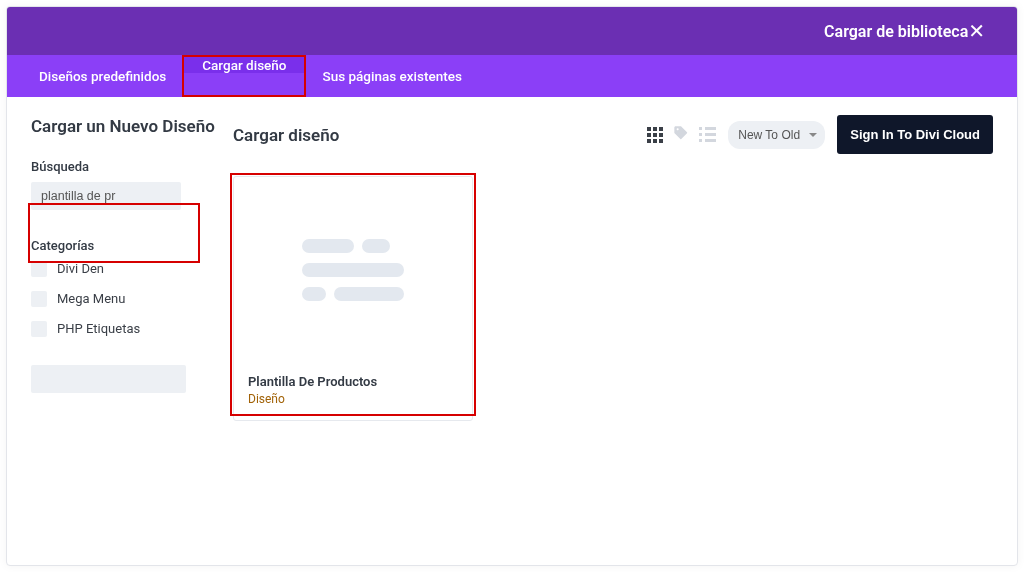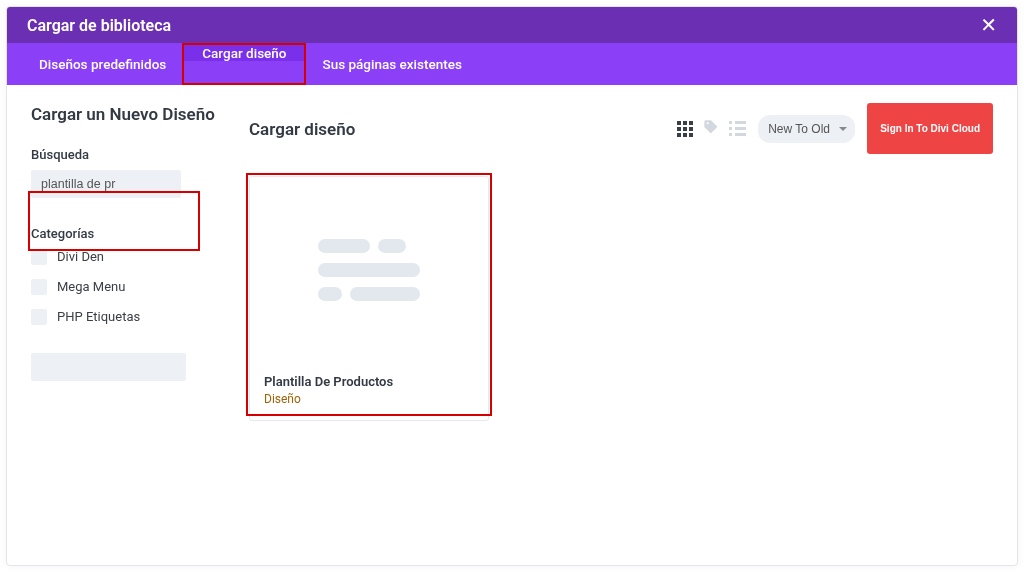--- a/index.html
+++ b/index.html
@@ -1,44 +1,44 @@
 <!DOCTYPE html>
 <html><head>
   <meta charset="utf-8">
   <style>
     * { box-sizing: border-box; margin: 0; padding: 0; }
     body { font-family: -apple-system, BlinkMacSystemFont, "Segoe UI", Roboto, Arial, sans-serif; background: #fff; width: 1024px; height: 572px; overflow: hidden; position: relative; }
     .modal { position: absolute; top: 6px; left: 6px; right: 6px; bottom: 6px; border: 1px solid #e3e5ea; border-radius: 4px; background: #fff; display: flex; flex-direction: column; box-shadow: 0 0 10px rgba(0,0,0,0.05); overflow: hidden; }
-    .header-bar { background: #6b2fb3; color: #fff; display: flex; align-items: center; justify-content: space-between; padding: 0 20px; height: 36px; }
+    .header-bar { background: #6b2fb3; color: #fff; display: flex; align-items: center; justify-content: flex-end; padding: 0 32px; height: 48px; }
     .header-title { font-size: 16px; font-weight: 600; }
     .close-btn { cursor: pointer; font-size: 20px; line-height: 1; color: #fff; }
     .tabs-bar { background: #8b3ff7; display: flex; height: 42px; padding: 0 14px; }
     .tab { color: #fff; font-size: 13.5px; font-weight: 500; padding: 0 18px; display: flex; align-items: center; cursor: pointer; }
     .tab.active { background: #7a2feb; }
-    .body { flex: 1; display: flex; padding: 18px 24px; gap: 28px; overflow: hidden; }
+    .body { flex: 1; display: flex; padding: 18px 24px; gap: 12px; overflow: hidden; }
     .sidebar { width: 190px; flex-shrink: 0; position: relative; }
     .sidebar h2 { font-size: 17px; font-weight: 600; color: #333a44; line-height: 1.3; margin-bottom: 22px; }
     .section-label { font-size: 13px; color: #333a44; font-weight: 500; margin-bottom: 8px; }
     .search-box { background: #edf0f4; border: none; padding: 7px 10px; font-size: 12.5px; color: #555; width: 150px; border-radius: 2px; outline: none; }
     .search-highlight { position: absolute; border: 2px solid #d60000; top: 88px; left: -3px; width: 172px; height: 60px; pointer-events: none; }
     .cat-row { display: flex; align-items: flex-start; gap: 10px; font-size: 13px; color: #3a3f47; margin-bottom: 14px; cursor: pointer; }
     .cat-chk { width: 16px; height: 16px; background: #edf0f4; border-radius: 2px; flex-shrink: 0; }
     .tags-input { margin-top: 8px; height: 28px; width: 155px; background: #edf0f4; border-radius: 2px; }
     .side-section { margin-bottom: 28px; }
     .main-area { flex: 1; display: flex; flex-direction: column; }
     .main-top { display: flex; align-items: center; justify-content: space-between; margin-bottom: 22px; }
     .main-title { font-size: 17px; font-weight: 600; color: #333a44; }
     .controls { display: flex; align-items: center; gap: 12px; }
     .view-icons { display: flex; gap: 10px; align-items: center; }
     .icon-sq { color: #3a3f47; cursor: pointer; }
     .icon-muted { color: #d3d7de; cursor: pointer; }
     .sort-select { background: #edf0f4; border: none; font-size: 12px; color: #555; padding: 7px 24px 7px 10px; border-radius: 12px; cursor: pointer; position: relative; appearance: none; }
     .sort-wrap { position: relative; display: inline-block; }
     .sort-wrap::after { content: ""; position: absolute; right: 8px; top: 50%; transform: translateY(-50%); border-left: 4px solid transparent; border-right: 4px solid transparent; border-top: 4px solid #888; pointer-events: none; }
-    .signin-btn { background: #ef4444; color: #fff; font-size: 10px; font-weight: 600; padding: 20px 13px; border: none; border-radius: 3px; cursor: pointer; }
+    .signin-btn { background: #0f172a; color: #fff; font-size: 13px; font-weight: 600; padding: 12px 13px; border: none; border-radius: 3px; cursor: pointer; }
     .card-wrap { position: relative; width: 240px; }
     .card-hl { position: absolute; top: -3px; left: -3px; width: 246px; height: 243px; border: 2px solid #d60000; pointer-events: none; }
     .card { width: 240px; border: 1px solid #e6e9ee; border-radius: 3px; background: #fff; cursor: pointer; }
     .card-preview { height: 185px; display: flex; align-items: center; justify-content: center; }
     .skel { display: flex; flex-direction: column; gap: 10px; align-items: flex-start; }
     .skel-row { display: flex; gap: 8px; }
     .skel-bar { height: 14px; border-radius: 7px; background: #e3e8ef; }
     .card-footer { padding: 12px 14px 14px; }
     .card-name { font-size: 13px; font-weight: 600; color: #333a44; margin-bottom: 3px; }
     .card-type { font-size: 12px; color: #a16207; }

